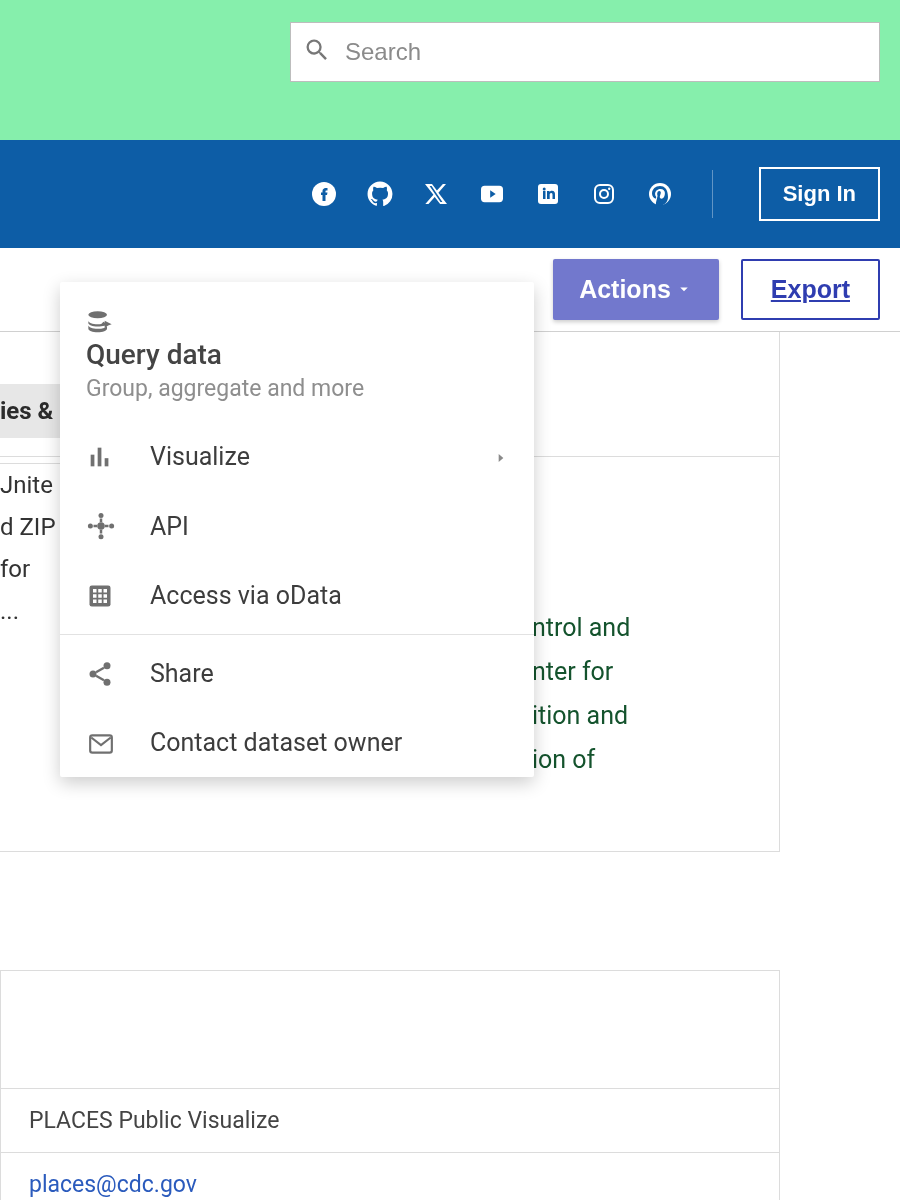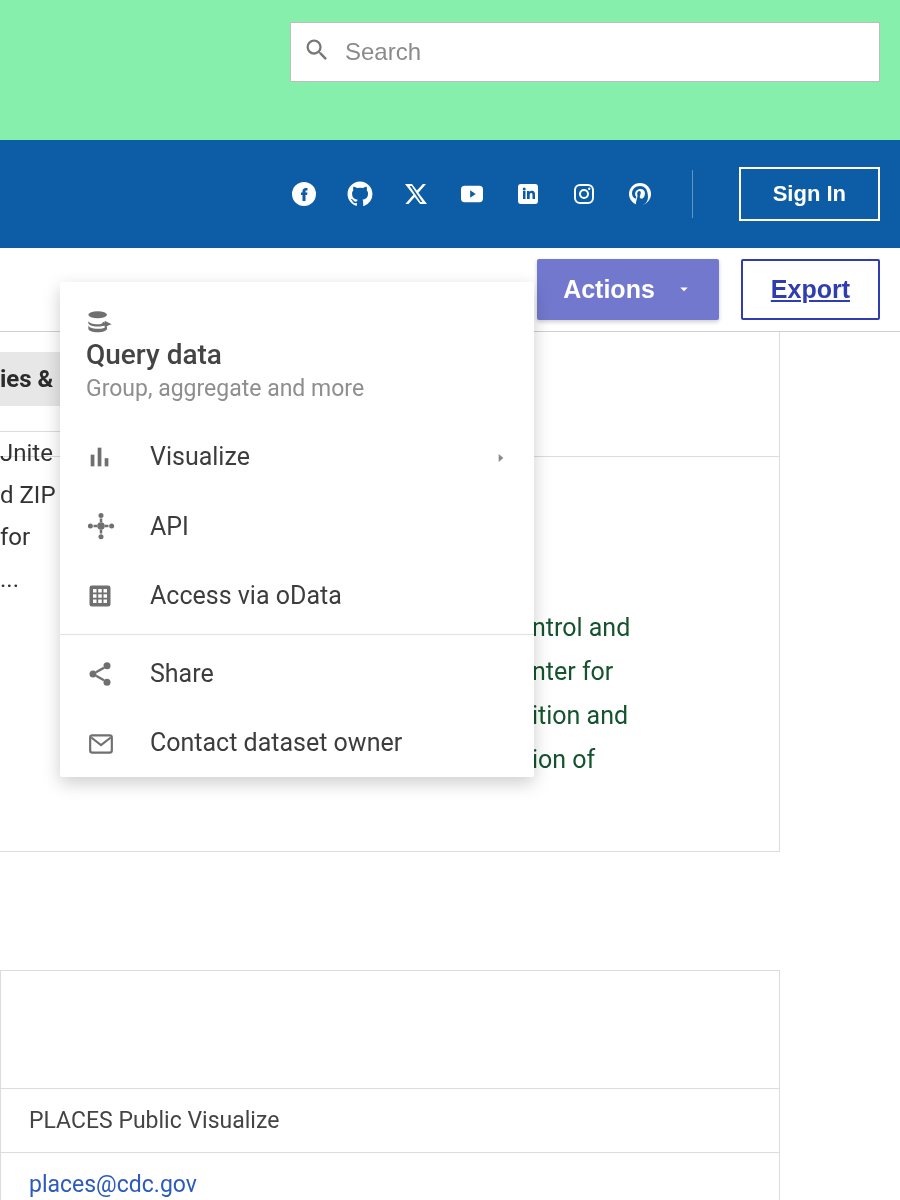--- a/index.html
+++ b/index.html
@@ -68,21 +68,21 @@
   height: 48px;
   background: rgba(255,255,255,0.35);
   margin: 0 18px 0 10px;
 }
 .signin-btn {
   border: 2px solid #fff;
   background: transparent;
   color: #fff;
   font-size: 22px;
   font-weight: 600;
-  padding: 12px 32px;
+  padding: 12px 22px;
   cursor: pointer;
 }
 
 
 .actions-row {
   background: #fff;
   height: 84px;
   display: flex;
   align-items: center;
   justify-content: flex-end;
@@ -92,21 +92,21 @@
 }
 .actions-btn {
   background: #7278cd;
   color: #fff;
   border: none;
   font-size: 25px;
   font-weight: 700;
   padding: 16px 26px;
   display: flex;
   align-items: center;
-  gap: 20px;
+  gap: 4px;
   box-shadow: 0 2px 4px rgba(0,0,0,0.2);
   cursor: pointer;
   border-radius: 2px;
 }
 .actions-btn svg { fill: #fff; width: 18px; height: 18px; }
 .export-btn {
   background: #fff;
   border: 2px solid #2f3db0;
   color: #2f3db0;
   font-size: 25px;
@@ -132,20 +132,21 @@
   font-size: 24px;
   line-height: 42px;
   color: #333;
 }
 .left-fragment .tag {
   background: #e7e7e7;
   font-weight: 700;
   padding: 6px 4px 6px 0;
   font-size: 24px;
   color: #2b2b2b;
+  margin-top: 32px;
 }
 
 .right-fragment {
   position: absolute;
   left: 532px;
   top: 274px;
   font-size: 25px;
   line-height: 44px;
   color: #14532d;
 }

